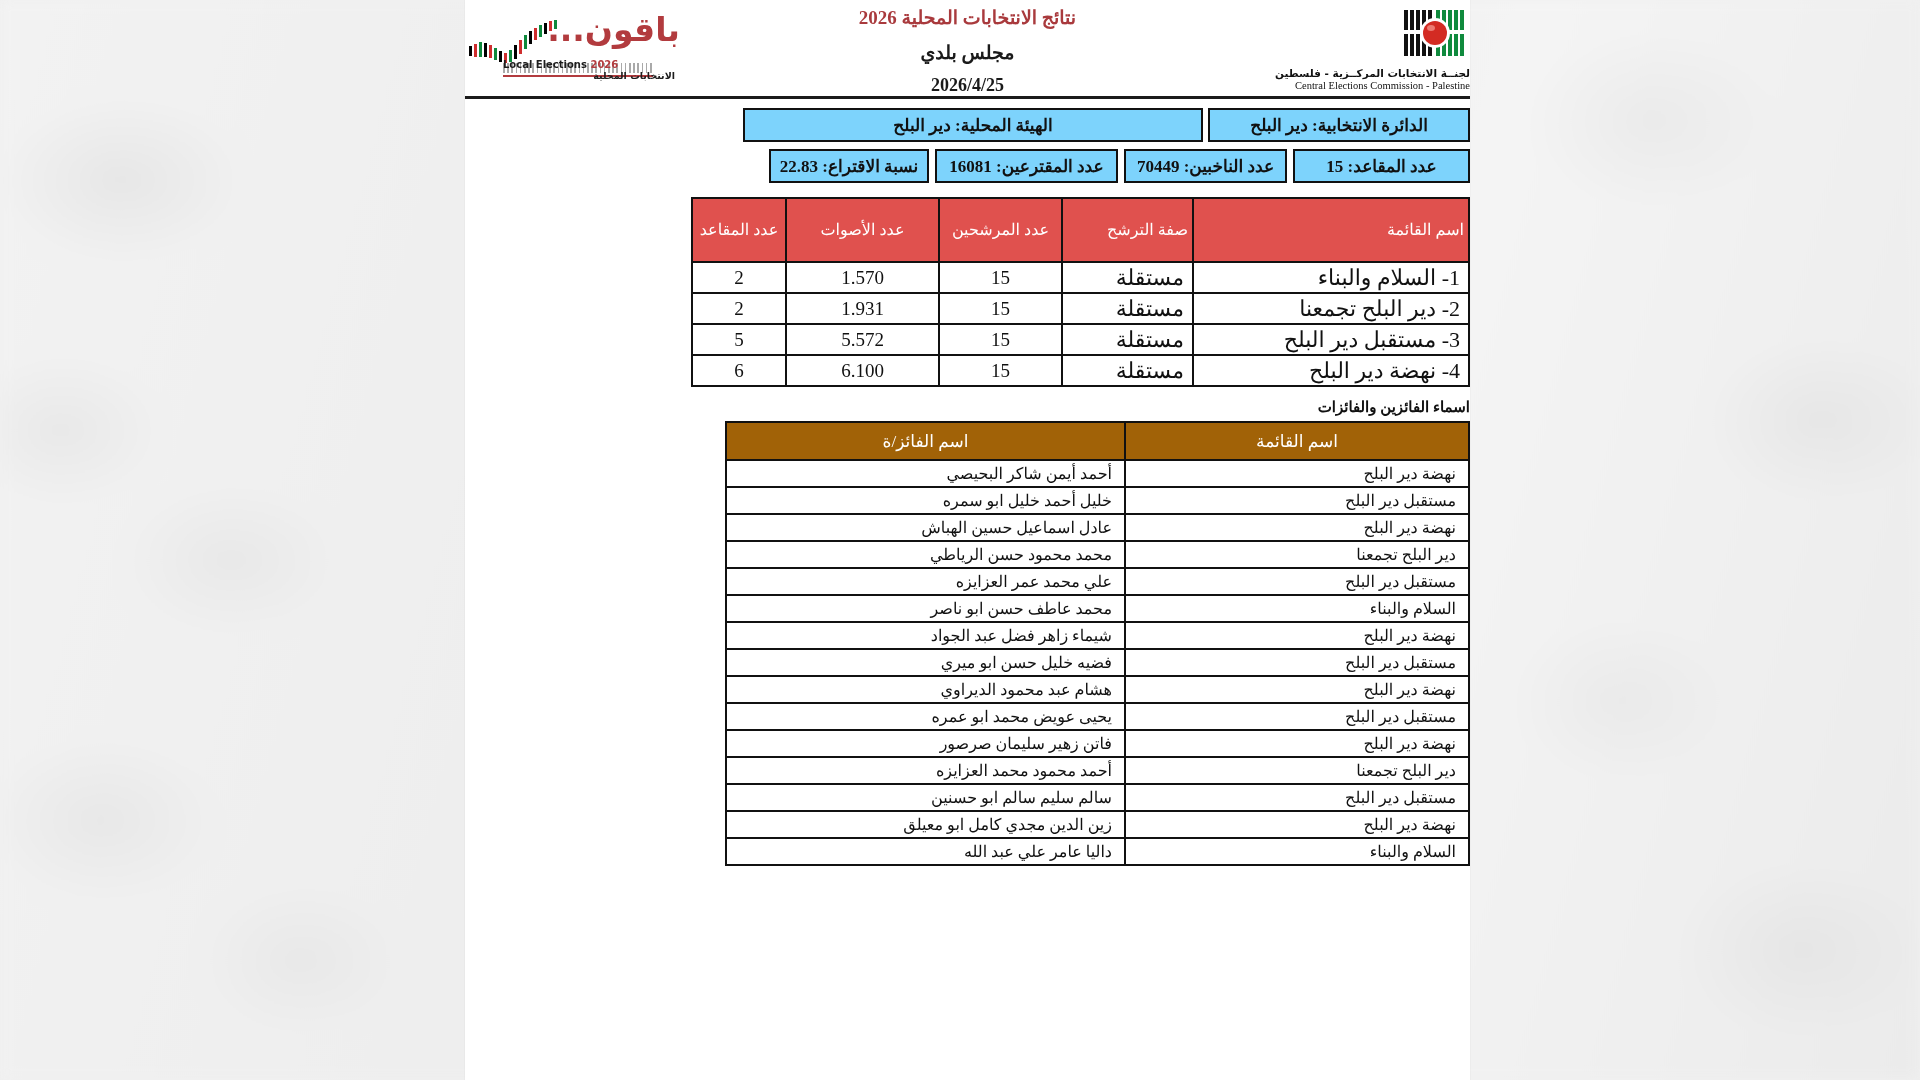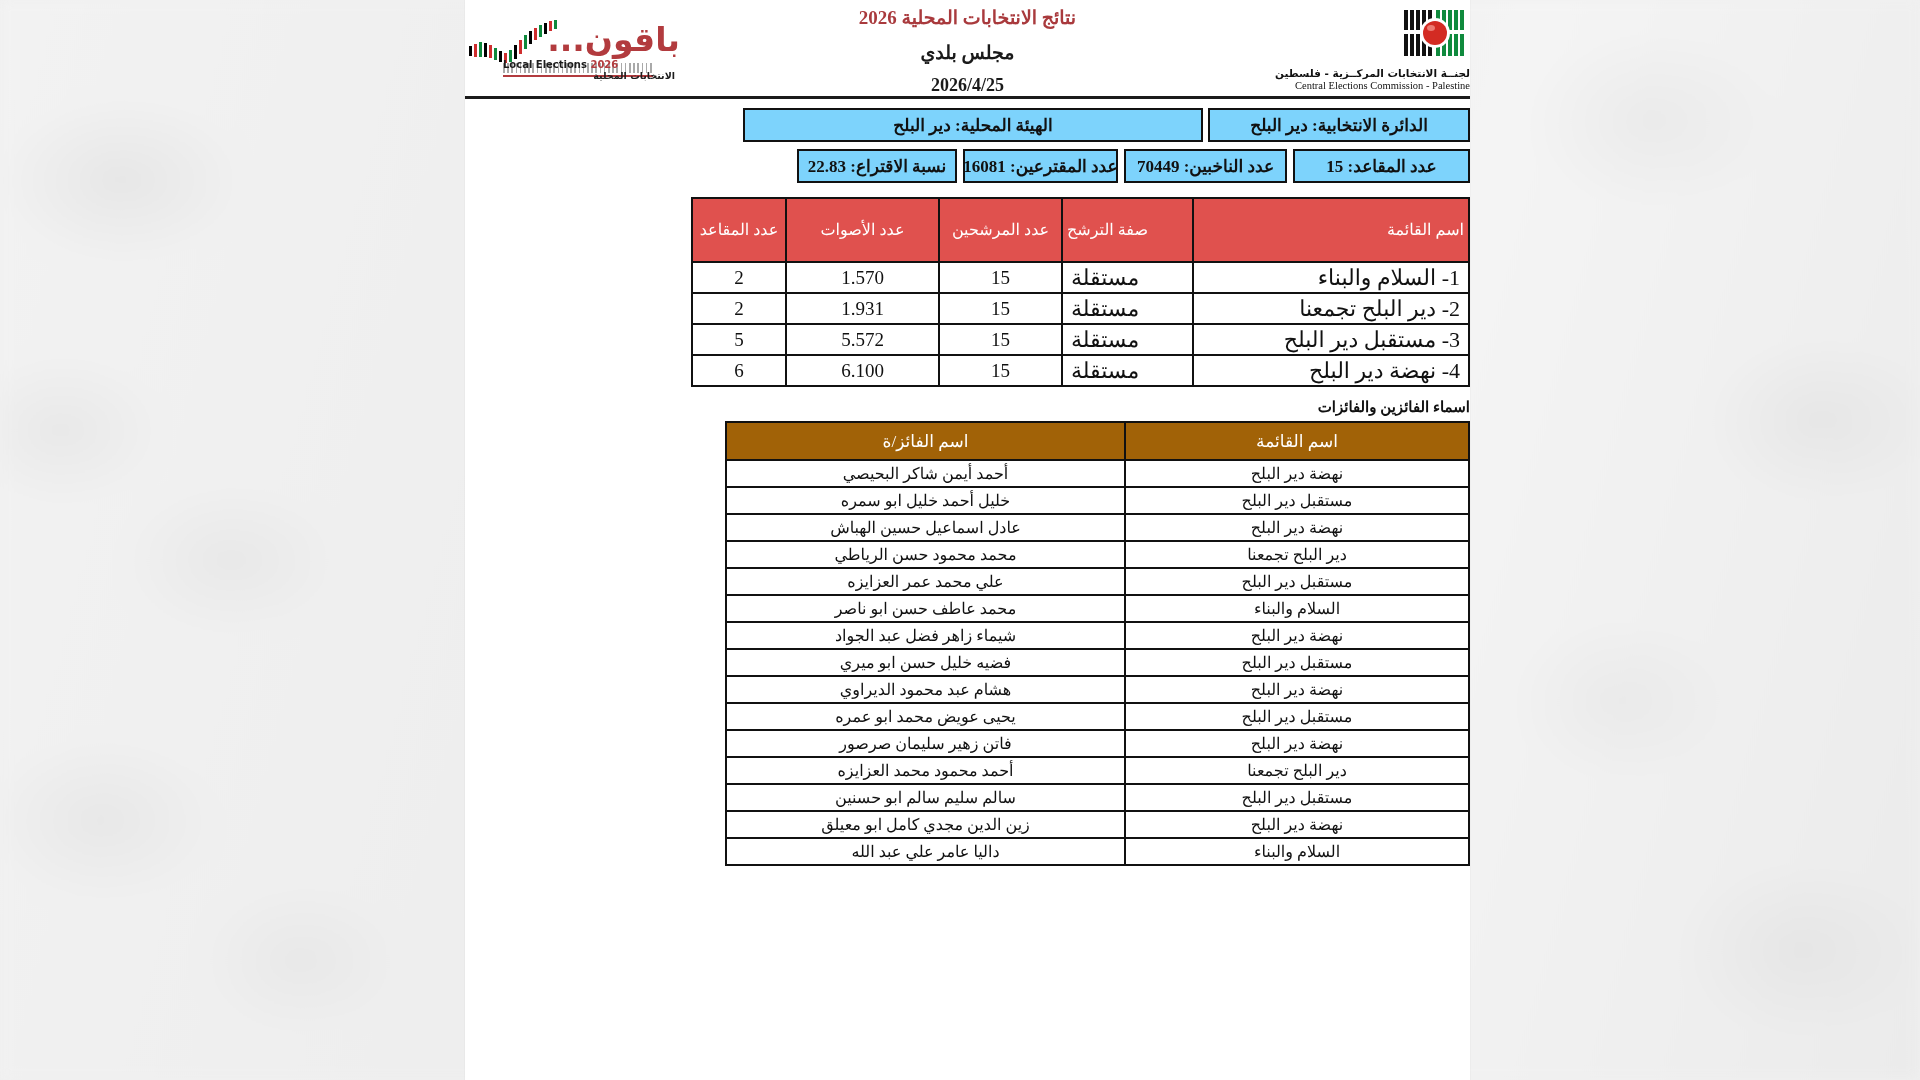--- a/index.html
+++ b/index.html
@@ -44,21 +44,21 @@
     font-family:"Liberation Serif","DejaVu Serif",serif;
     white-space:nowrap;
   }
   .t-sub{color:#1a1a1a;font-weight:bold;font-size:19px;line-height:30px;margin-top:8px;}
   .t-date{color:#1a1a1a;font-weight:bold;font-size:18px;line-height:26px;margin-top:4px;direction:ltr;}
   .hdr-rule{position:absolute;left:0;right:0;top:96px;height:0;border-top:3px solid #1b1b1b;}
 
   
   .baqoun-wrap{position:relative;width:215px;height:84px;}
   .baqoun-text{
-    position:absolute;right:0;top:16px;color:#b23b3e;font-weight:bold;font-size:33px;
+    position:absolute;right:0;top:6px;color:#b23b3e;font-weight:bold;font-size:33px;
     letter-spacing:-1px;line-height:36px;font-family:"DejaVu Sans","Liberation Sans",sans-serif;
   }
   .check-mark{position:absolute;left:2px;top:14px;width:104px;height:48px;}
   .ticker{position:absolute;left:38px;bottom:17px;width:150px;height:10px;
     background:repeating-linear-gradient(90deg,#9a9a9a 0 1.6px,#ffffff 1.6px 4.2px);
     opacity:.85;}
   .le-rule{position:absolute;left:38px;bottom:13px;width:150px;height:2px;background:#b23b3e;}
   .le-line{position:absolute;left:38px;bottom:18px;width:172px;height:13px;
     font-size:10px;font-weight:bold;color:#1d1d1d;white-space:nowrap;direction:ltr;
     font-family:"DejaVu Sans","Liberation Sans",sans-serif;}
@@ -78,56 +78,56 @@
   .row2{display:flex;justify-content:flex-start;gap:6px;}
   .ibox{
     border:2px solid #111;background:#7dd3fc;color:#111;
     font-weight:bold;font-size:17px;display:flex;align-items:center;justify-content:center;
     height:34px;box-sizing:border-box;white-space:nowrap;
   }
   .ib-dist{width:262px;}
   .ib-body{width:460px;}
   .ib-seats{width:177px;}
   .ib-voters{width:163px;}
-  .ib-ballots{width:155px;}
+  .ib-ballots{width:183px;}
   .ib-turnout{width:160px;}
 
   
   table{border-collapse:collapse;}
   .tbl-lists{margin-top:14px;width:730px;margin-left:0;margin-right:0;table-layout:fixed;}
   .tbl-lists th{
     background:#e0514e;color:#fff;border:2px solid #111;
     font-size:16px;font-weight:normal;height:58px;vertical-align:middle;padding:2px 4px;
     line-height:20px;
   }
   .tbl-lists td{
     border:2px solid #111;height:27px;font-size:22px;color:#111;padding:1px 8px;
     vertical-align:middle;
   }
   .c-name{width:266px;text-align:right;}
-  .c-type{width:121px;text-align:left;font-size:12px;}
+  .c-type{width:121px;text-align:right;font-size:12px;}
   .c-cands{width:113px;text-align:center;}
   .c-votes{width:143px;text-align:center;}
   .c-seats{width:84px;text-align:center;}
   .tbl-lists td.c-cands,.tbl-lists td.c-votes,.tbl-lists td.c-seats{direction:ltr;font-size:19px;}
   .tbl-lists td.c-name{direction:rtl;}
 
   
   .win-label{
     margin-top:11px;text-align:right;font-weight:bold;font-size:15px;color:#111;
     padding-left:4px;padding-right:0px;
   }
   .tbl-win{margin-top:5px;width:735px;table-layout:fixed;}
   .tbl-win th{
     background:#a16207;color:#fff;border:2px solid #111;font-size:17px;font-weight:normal;
     height:34px;vertical-align:middle;
   }
   .tbl-win td{
-    border:2px solid #111;height:25px;font-size:16px;color:#111;text-align:center;
-    vertical-align:middle;padding:0 20px;
+    border:2px solid #111;height:25px;font-size:16px;color:#111;
+    vertical-align:middle;padding:0 12px;
   }
   .w-list{width:340px;}
   .w-name{width:395px;}
 </style>
 </head>
 <body>
 
 <div id="backdrop"></div>
 
 <div id="page">

